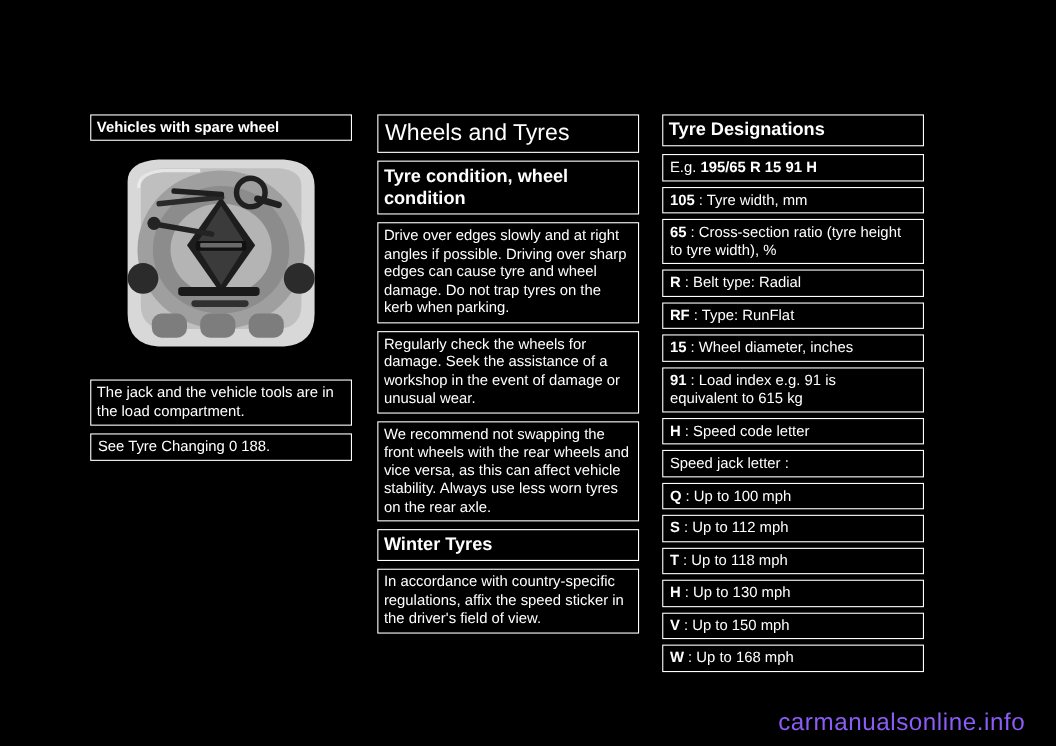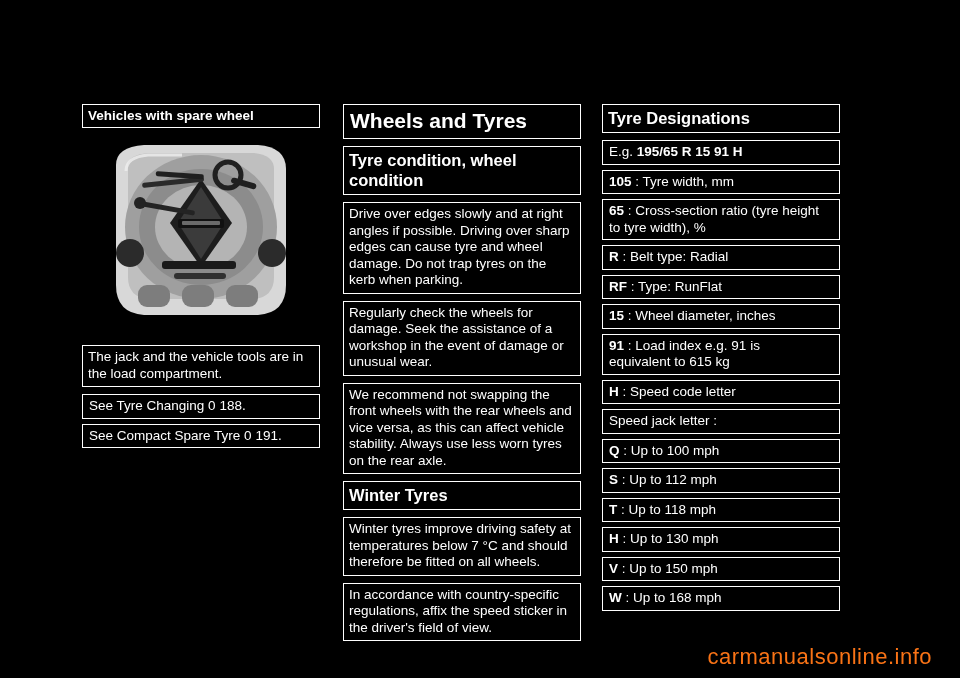--- a/index.html
+++ b/index.html
@@ -46,21 +46,21 @@
     margin-bottom: 7px;
     font-weight: bold;
     font-size: 13.5px;
     line-height: 17px;
     box-sizing: border-box;
   }
   .heading-box.h1 {
     font-size: 21px;
     line-height: 26px;
     padding: 3px 6px 4px 6px;
-    font-weight: bold;
+    font-weight: normal;
   }
   .heading-box.h2 {
     font-size: 16.5px;
     line-height: 20px;
     padding: 3px 21px 4px 5px;
     font-weight: bold;
   }
   .heading-box.h3 {
     font-size: 13.5px;
     line-height: 17px;
@@ -88,21 +88,21 @@
   }
   .fig-svg { display: block; }
 
   
   .footer {
     position: absolute;
     right: 16px;
     bottom: 8px;
     font-size: 22px;
     letter-spacing: 0.5px;
-    color: #f97316;
+    color: #8b5cf6;
     font-family: "Liberation Sans", sans-serif;
     margin-left: 41px;
   }
 </style>
 </head>
 <body>
 
 <div class="page">
 
   <div class="col col-1">
@@ -148,41 +148,37 @@
         <path d="M44 36 Q44 22 66 20 L100 20" fill="none" stroke="#efefef" stroke-width="3" opacity="0.8"></path>
       </svg>
     </div>
 
     <div class="block">The jack and the vehicle tools are in the load compartment.</div>
 
     <div class="row-box">
       <span>See </span><span class="it">Tyre Changing</span><span> </span><span class="it">0</span><span class="it">&nbsp;</span><span class="it">188</span><span>.</span>
     </div>
 
-    <div class="row-box">
-      <span>See </span><span class="it">Compact Spare Tyre</span><span> </span><span class="it">0</span><span class="it">&nbsp;</span><span class="it">191</span><span>.</span>
-    </div>
 
   </div>
 
   <div class="col col-2">
 
     <div class="heading-box h1">Wheels and Tyres</div>
 
     <div class="heading-box h2">Tyre condition, wheel condition</div>
 
     <div class="block">Drive over edges slowly and at right angles if possible. Driving over sharp edges can cause tyre and wheel damage. Do not trap tyres on the kerb when parking.</div>
 
     <div class="block">Regularly check the wheels for damage. Seek the assistance of a workshop in the event of damage or unusual wear.</div>
 
     <div class="block">We recommend not swapping the front wheels with the rear wheels and vice versa, as this can affect vehicle stability. Always use less worn tyres on the rear axle.</div>
 
     <div class="heading-box h2">Winter Tyres</div>
 
-    <div class="block">Winter tyres improve driving safety at temperatures below 7 °C and should therefore be fitted on all wheels.</div>
 
     <div class="block">In accordance with country-specific regulations, affix the speed sticker in the driver's field of view.</div>
 
   </div>
 
   <div class="col col-3">
 
     <div class="heading-box h2">Tyre Designations</div>
 
     <div class="row-box">

